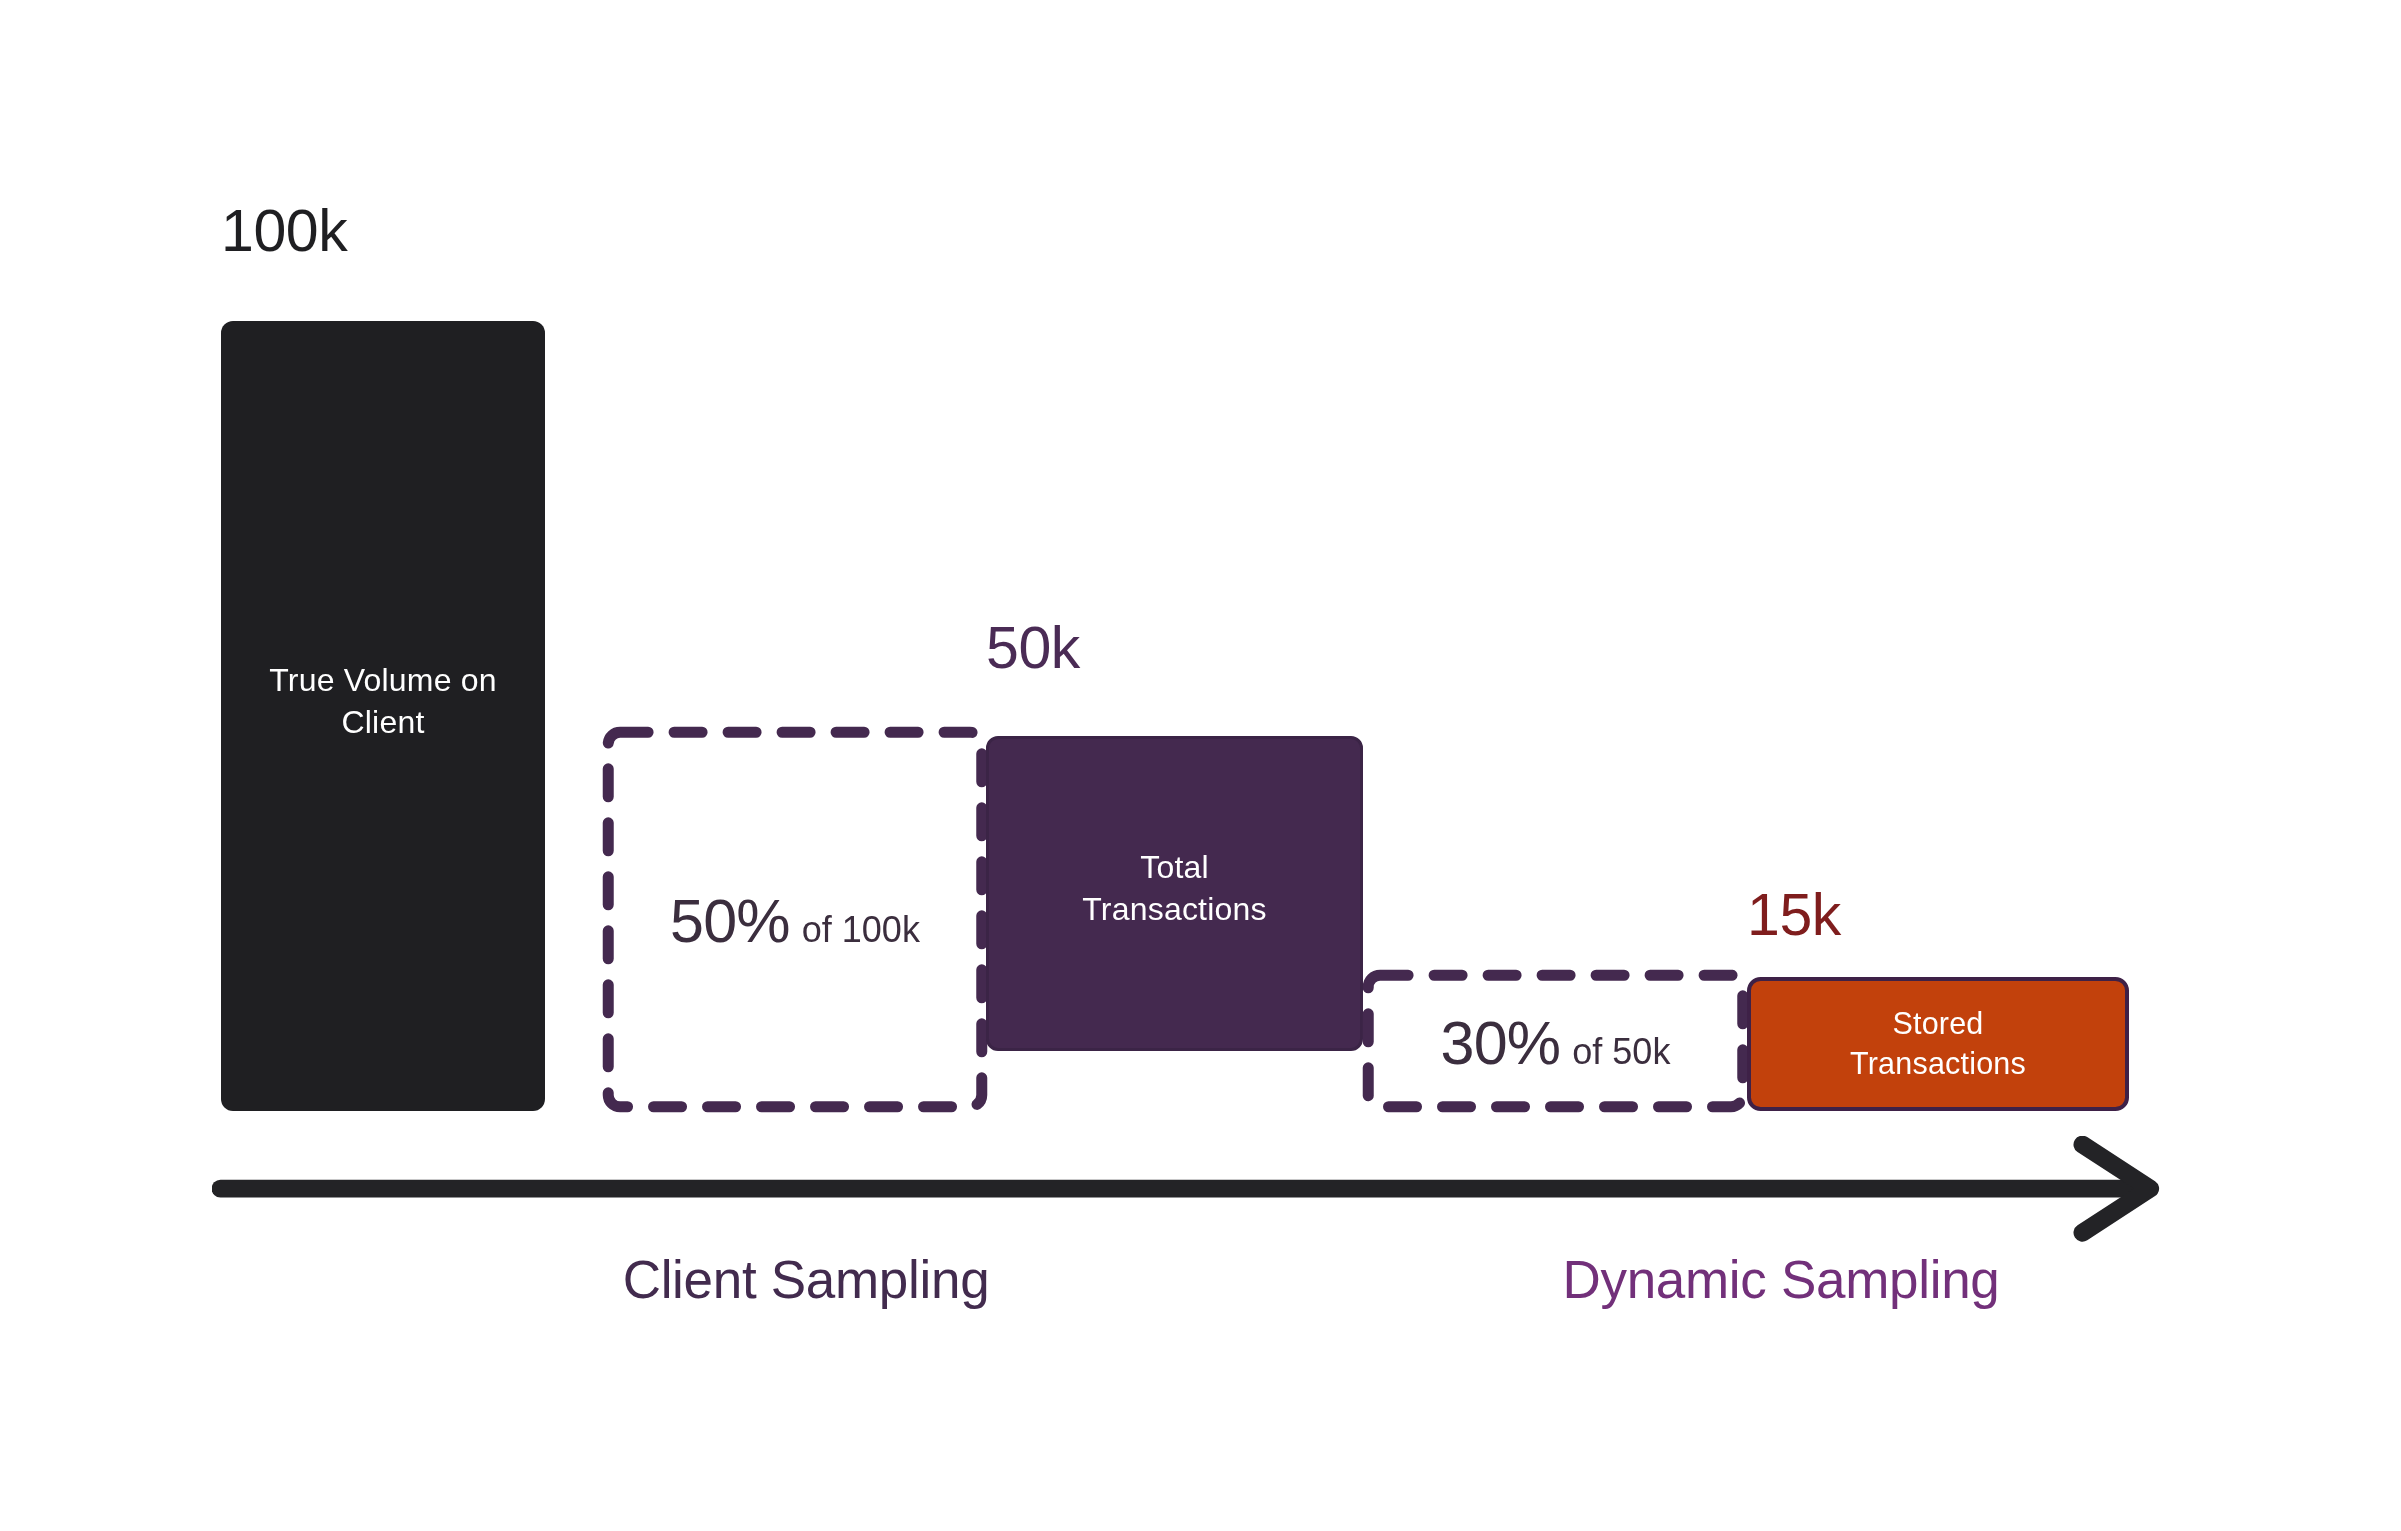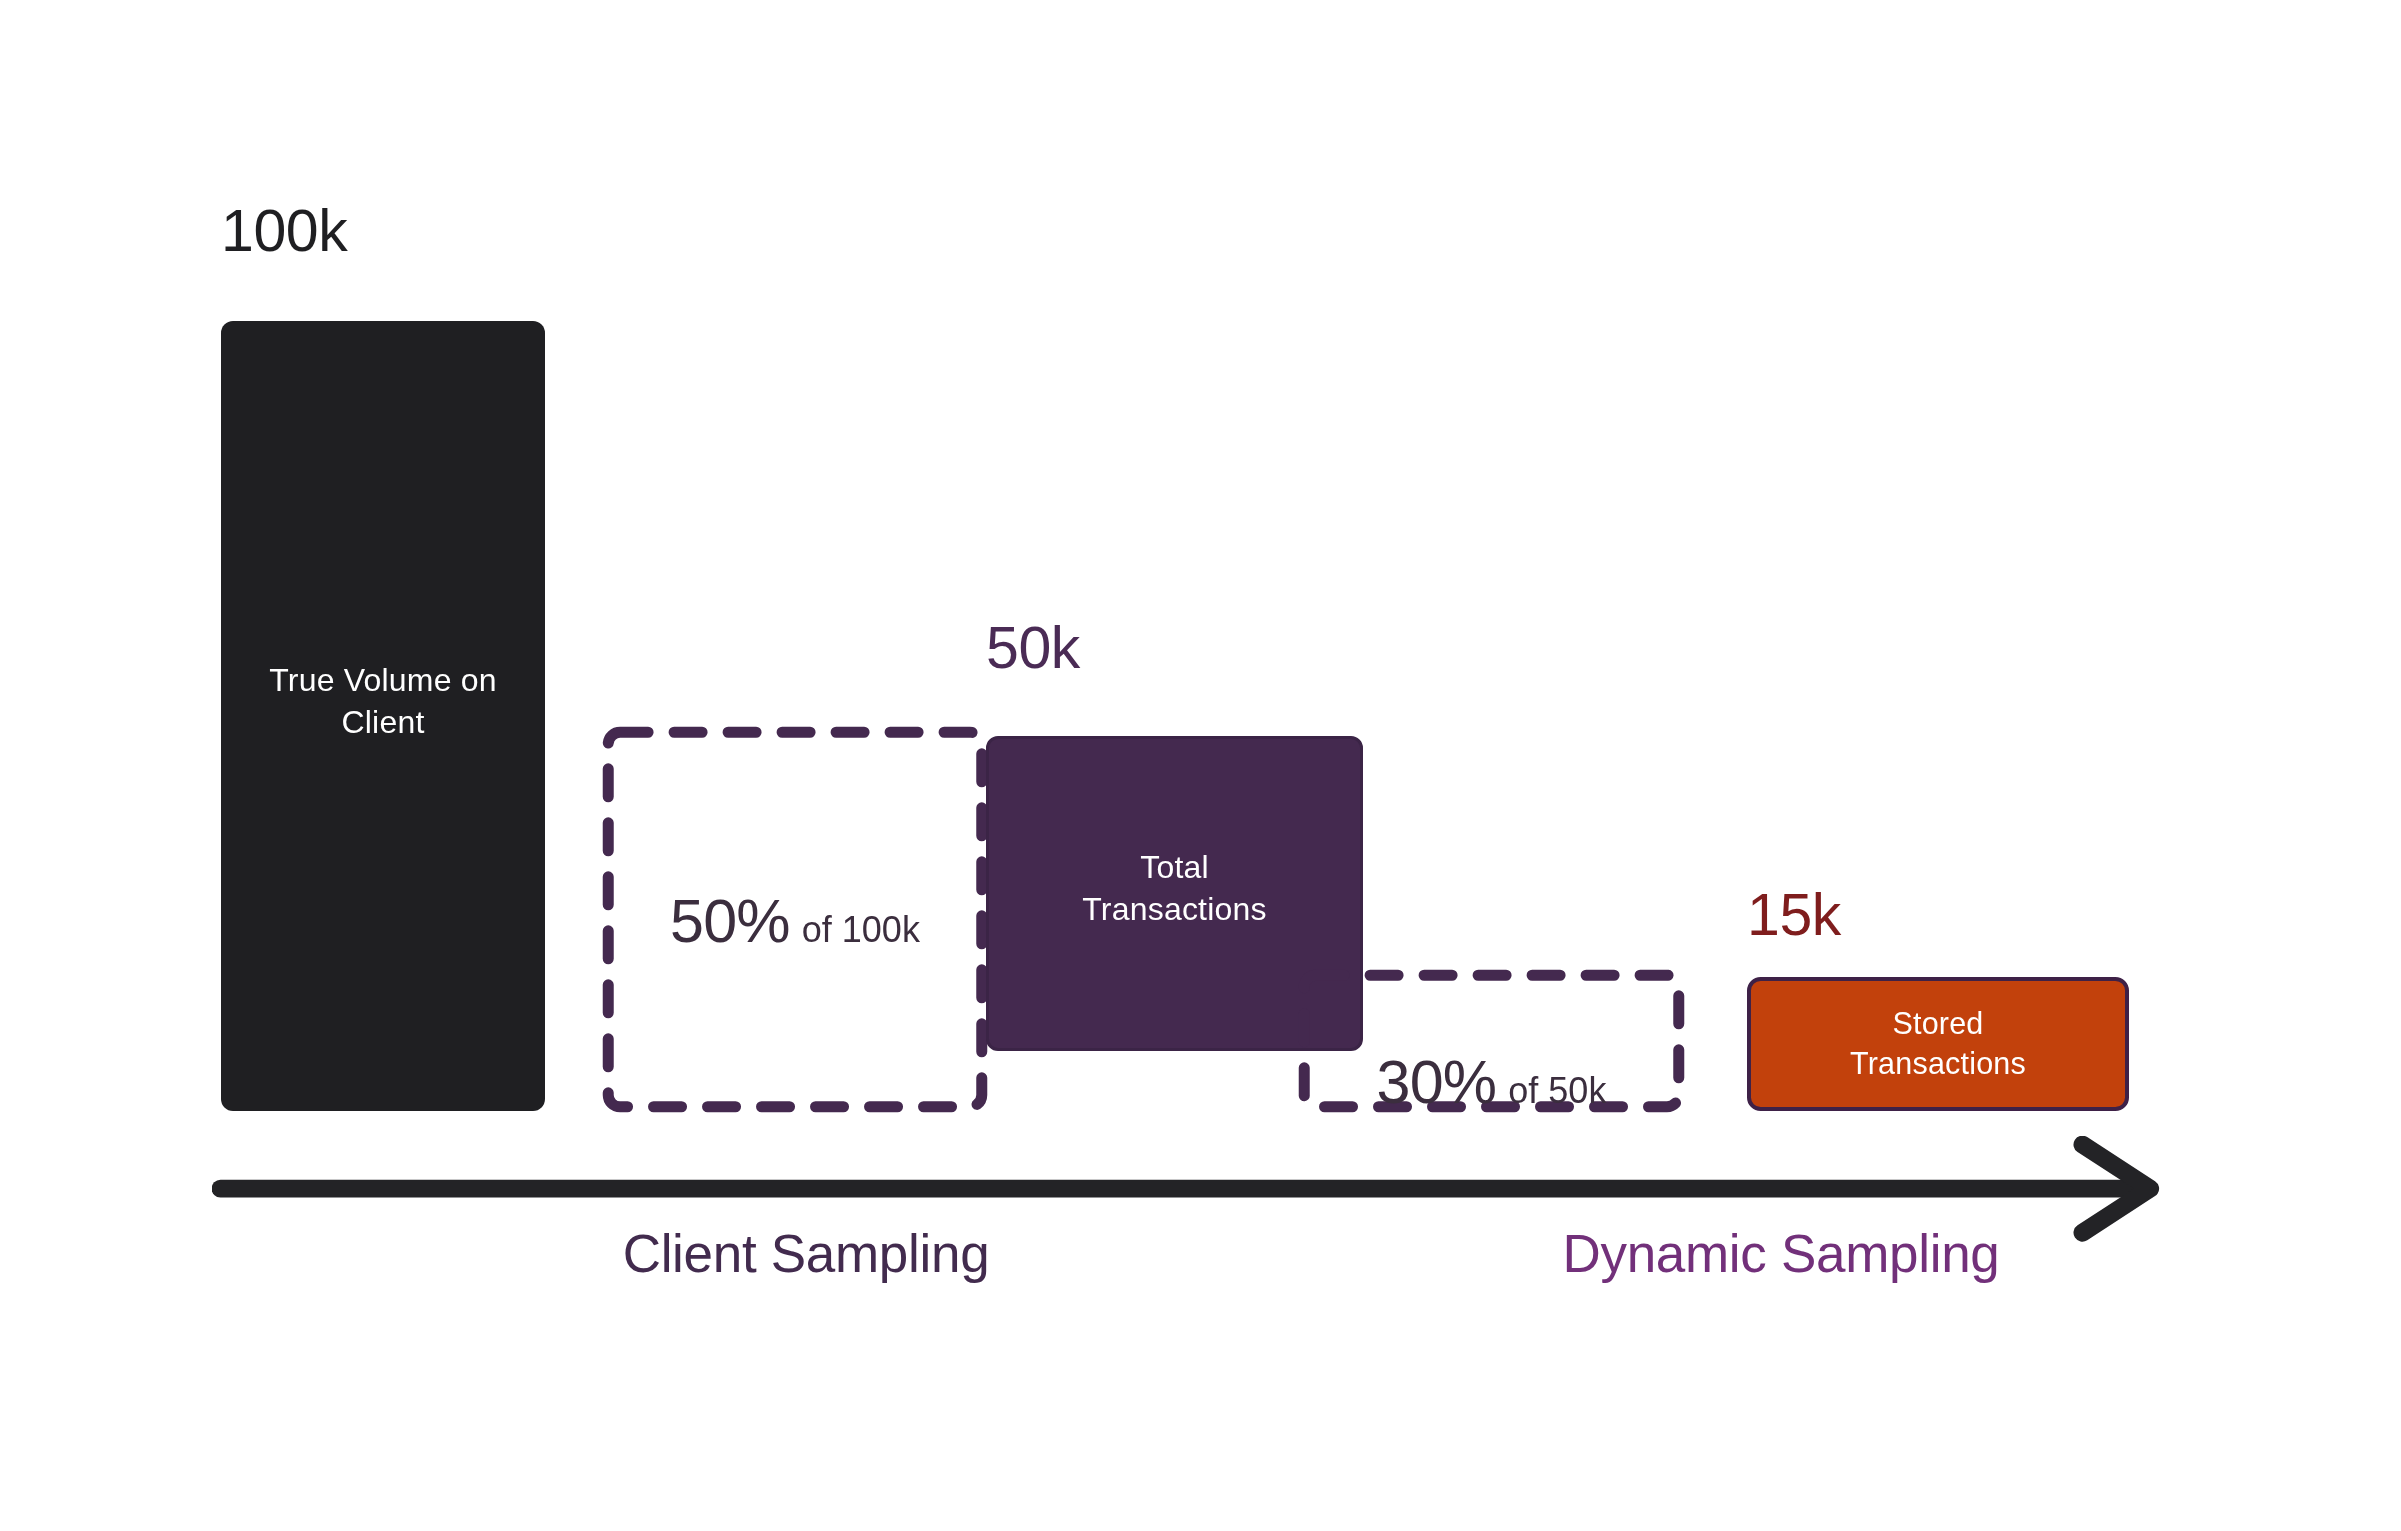--- a/index.html
+++ b/index.html
@@ -127,25 +127,24 @@
     line-height: 1;
   }
 
   #dashed-client-sampling {
     left: 604px;
     top: 728px;
     width: 382px;
     height: 383px;
   }
   #dashed-dynamic-sampling {
-    left: 1300px;
+    left: 1364px;
     top: 971px;
     width: 383px;
     height: 140px;
-    align-items: flex-end;
   }
 
   
   .value-label {
     position: absolute;
     font-size: 59px;
     font-weight: 400;
     letter-spacing: -0.4px;
     line-height: 1;
     white-space: nowrap;
@@ -181,21 +180,21 @@
 
   
   .stage-caption {
     position: absolute;
     font-size: 53px;
     font-weight: 400;
     letter-spacing: -0.3px;
     text-align: center;
     line-height: 1;
     white-space: nowrap;
-    top: 1227px;
+    top: 1253px;
   }
   #caption-client-sampling {
     left: 416px;
     width: 780px;
     color: #422B4E;
   }
   #caption-dynamic-sampling {
     left: 1391px;
     width: 780px;
     color: #72307A;

